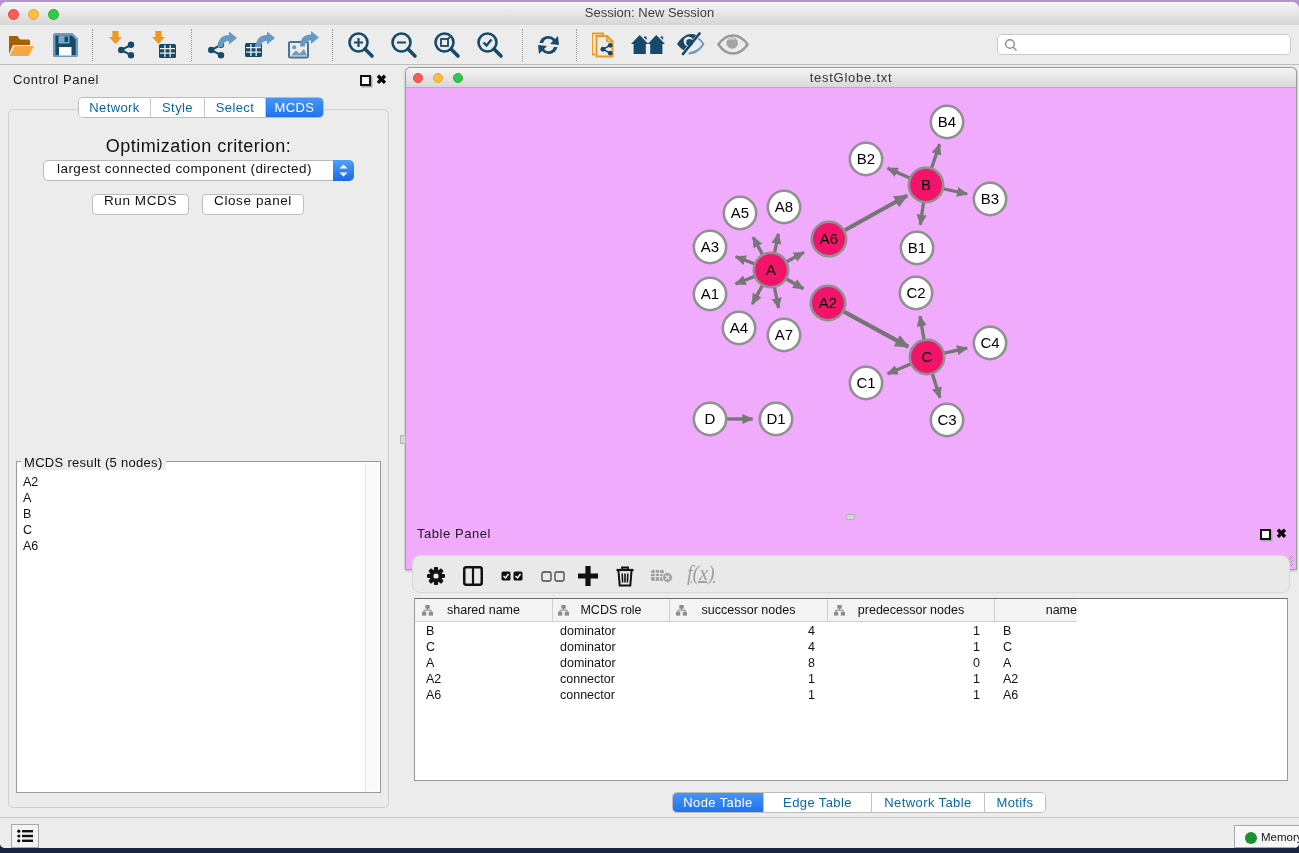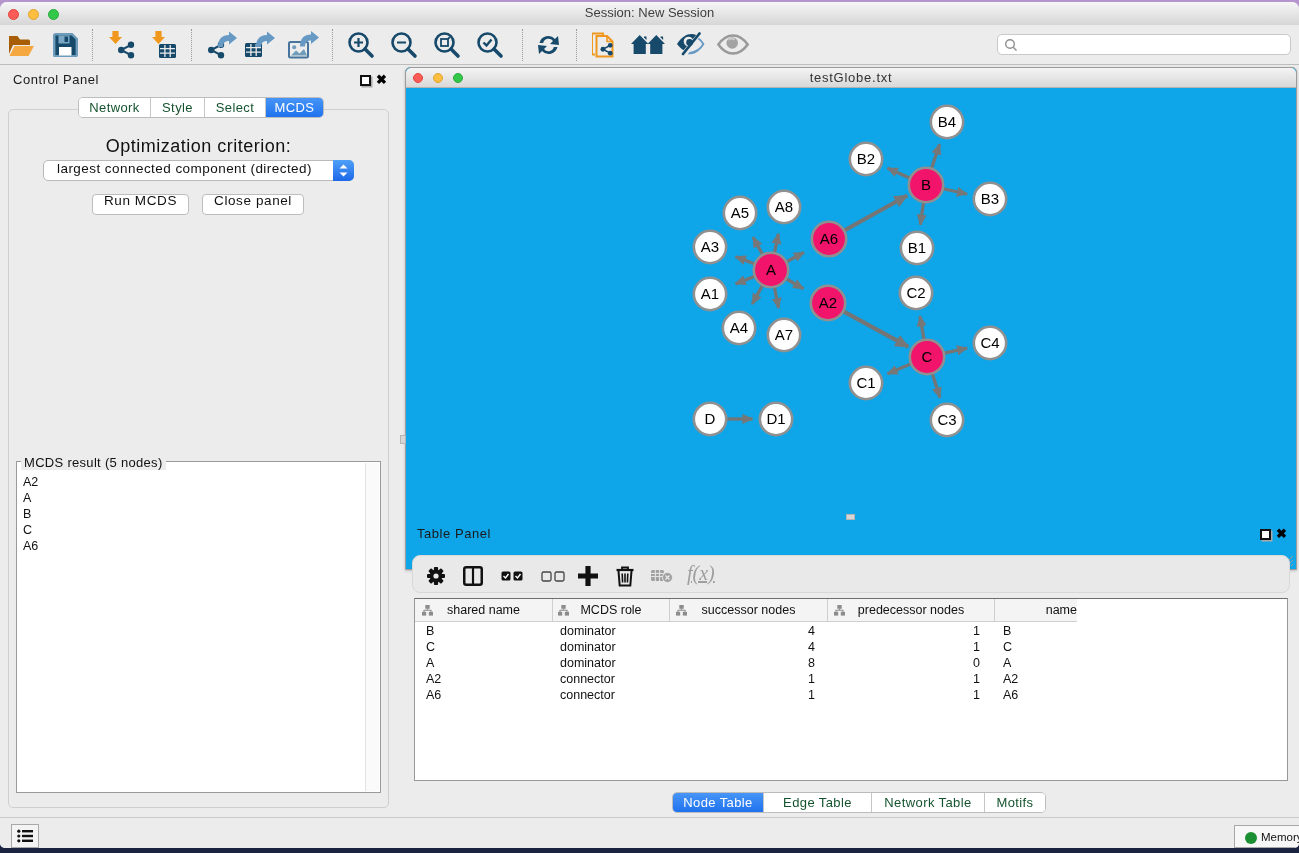--- a/index.html
+++ b/index.html
@@ -19,21 +19,21 @@
 #toolbar { position:absolute; top:23px; left:0; width:1299px; height:40px; background:#ececec; border-bottom:1px solid #bdbdbd; }
 .tsep { position:absolute; top:4px; height:32px; width:0; border-left:1px dotted #9a9a9a; }
 .ticon { position:absolute; top:0; }
 #search { position:absolute; top:32px; left:997px; width:294px; height:21px; background:#fff; border:1px solid #c9c9c9; border-radius:5px; }
 
 #cp-title { position:absolute; top:70px; left:13px; font-size:13px; letter-spacing:0.55px; color:#1a1a1a; }
 #cp-float { position:absolute; top:73px; left:360px; width:11px; height:11px; border:2px solid #111; background:#fff; box-shadow:1.5px 1.5px 0 #aaa; }
 #cp-close { position:absolute; top:70px; left:376px; font-size:13px; font-weight:bold; color:#000; }
 #cp-box { position:absolute; top:107px; left:8px; width:381px; height:699px; background:#ececec; border:1px solid #cfcfcf; border-radius:5px; }
 .tabgroup { position:absolute; display:flex; height:21px; border:1px solid #bcbcbc; border-radius:5px; background:#fff; overflow:hidden; }
-.tabgroup .seg { height:100%; line-height:19px; font-size:13px; letter-spacing:0.4px; color:#14532d; text-align:center; border-right:1px solid #c6c6c6; background:#fff; }
+.tabgroup .seg { height:100%; line-height:19px; font-size:13px; letter-spacing:0.4px; color:#0369a1; text-align:center; border-right:1px solid #c6c6c6; background:#fff; }
 .tabgroup .seg:last-child { border-right:none; }
 .tabgroup .seg.sel { background:linear-gradient(#4795f7,#1f72ee); color:#fff; }
 #cp-tabs { top:95px; left:78px; }
 #opt-label { position:absolute; top:134px; left:8px; width:381px; text-align:center; font-size:18px; letter-spacing:0.5px; color:#111; }
 #dd { position:absolute; top:158px; left:43px; width:311px; height:21px; background:#fff; border:1px solid #b9b9b9; border-radius:5px; font-size:13.5px; line-height:19px; color:#111; }
 #dd span { position:absolute; left:13px; top:-2px; letter-spacing:0.45px; }
 #dd-btn { position:absolute; right:-1px; top:-1px; width:21px; height:21px; border-radius:0 5px 5px 0; background:linear-gradient(#4fa0f8,#1c68e8); }
 .btn { position:absolute; height:21px; background:#fff; border:1px solid #bdbdbd; border-radius:4px; font-size:13.5px; letter-spacing:0.6px; color:#111; text-align:center; line-height:12px; }
 #btn-run { top:192px; left:92px; width:97px; }
 #btn-close { top:192px; left:202px; width:102px; }
@@ -42,21 +42,21 @@
 #fs-legend { position:absolute; top:-7px; left:4px; background:#ececec; padding:0 3px; font-size:13px; letter-spacing:0.3px; color:#111; }
 #fs-list { position:absolute; top:1px; left:1px; right:15px; bottom:1px; font-size:12.5px; color:#111; padding:11px 0 0 5px; line-height:16px; }
 #fs-scroll { position:absolute; top:1px; right:1px; width:14px; bottom:1px; background:#fafafa; border-left:1px solid #e3e3e3; }
 
 #statusbar { position:absolute; top:815px; left:0; width:1299px; height:31px; background:#ececec; border-top:1px solid #c9c9c9; }
 #listbtn { position:absolute; top:6px; left:11px; width:28px; height:24px; background:#f4f4f4; border:1px solid #a8a8a8; }
 #membtn { position:absolute; top:7px; left:1214px; width:74px; height:23px; background:#f7f7f7; border:1px solid #a8a8a8; font-size:11.5px; color:#111;margin-left:20px; }
 #membtn .dot { position:absolute; left:10px; top:5.5px; width:12px; height:12px; border-radius:50%; background:#1b9032; }
 #membtn .txt { position:absolute; left:26px; top:4.5px; }
 
-#netwin { position:absolute; top:65px; left:405px; width:892px; height:503px; background:#0ea5e9; border:1px solid #9c9c9c; border-radius:5px 5px 0 0; box-shadow:0 1px 3px rgba(0,0,0,0.2); }
+#netwin { position:absolute; top:65px; left:405px; width:892px; height:503px; background:#f0abfc; border:1px solid #9c9c9c; border-radius:5px 5px 0 0; box-shadow:0 1px 3px rgba(0,0,0,0.2); }
 #net-titlebar { position:absolute; top:0; left:0; width:100%; height:20px; background:linear-gradient(#f4f4f4,#d8d8d8); border-bottom:1px solid #b3b3b3; border-radius:5px 5px 0 0; }
 #net-titlebar .tl { width:10px; height:10px; top:5px; }
 #net-title { position:absolute; width:100%; text-align:center; font-size:13px; letter-spacing:0.75px; line-height:20px; color:#333; }
 
 #tp-title { position:absolute; top:524px; left:417px; font-size:13px; letter-spacing:0.55px; color:#1a1a1a; }
 #tp-float { position:absolute; top:527px; left:1260px; width:11px; height:11px; border:2px solid #111; background:#fff; box-shadow:1.5px 1.5px 0 #aaa; }
 #tp-close { position:absolute; top:524px; left:1276px; font-size:13px; font-weight:bold; color:#000; }
 #tp-toolbar { position:absolute; top:553px; left:412px; width:878px; height:38px; background:#e9e9e9; border:1px solid #d8d8d8; border-radius:8px; }
 #tp-table { position:absolute; top:596px; left:414px; width:874px; height:183px; background:#fff; border:1px solid #989898; border-top-color:#6e6e6e; }
 #tp-head { position:absolute; top:0; left:0; width:662px; height:23px; background:#f4f4f4; border-bottom:1px solid #cfcfcf; }

